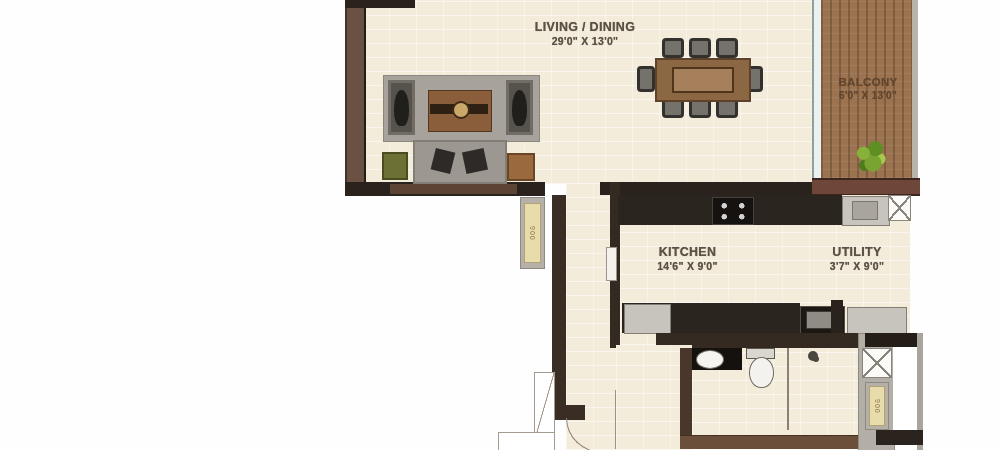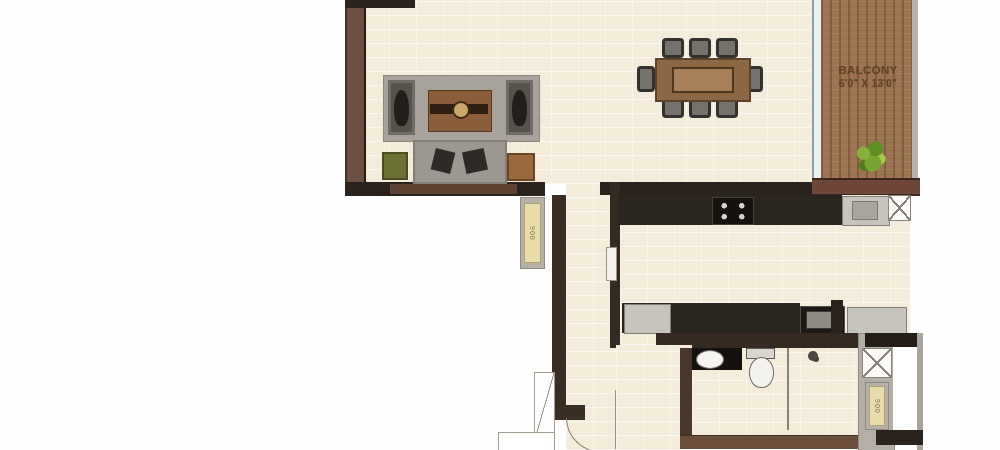--- a/index.html
+++ b/index.html
@@ -43,20 +43,24 @@
 <body>
 
 <div id="canvas">
 
   <div class="abs tile-floor" style="left:362px;top:0;width:450px;height:184px;"></div>
   <div class="abs wall-brown" style="left:345px;top:0;width:17px;height:196px;"></div>
   <div class="abs wall-dark" style="left:345px;top:0;width:70px;height:8px;"></div>
   <div class="abs wall-dark" style="left:345px;top:182px;width:200px;height:14px;"></div>
   <div class="abs wall-mid" style="left:390px;top:184px;width:127px;height:10px;"></div>
 
+  <div class="abs room-label" style="left:505px;top:20px;width:160px;">
+    <span class="nm">LIVING / DINING</span>
+    <span class="size">29'0" X 13'0"</span>
+  </div>
 
   <div class="abs" style="left:383px;top:75px;width:155px;height:65px;background:#a7a39c;border:1px solid #8c877e;"></div>
   <div class="abs" style="left:388px;top:80px;width:27px;height:55px;background:#56524c;box-shadow:inset 0 0 0 3px #716c65;"></div>
   <div class="abs" style="left:394px;top:90px;width:15px;height:36px;background:#211f1c;border-radius:50% 50% 40% 40%;"></div>
   <div class="abs" style="left:506px;top:80px;width:27px;height:55px;background:#56524c;box-shadow:inset 0 0 0 3px #716c65;"></div>
   <div class="abs" style="left:512px;top:90px;width:15px;height:36px;background:#211f1c;border-radius:50% 50% 40% 40%;"></div>
   <div class="abs" style="left:428px;top:90px;width:62px;height:40px;background:#8a5e3b;border:1px solid #53371f;"></div>
   <div class="abs" style="left:430px;top:104px;width:58px;height:10px;background:#2e2013;"></div>
   <div class="abs" style="left:452px;top:101px;width:14px;height:14px;background:#c9a86a;border:2px solid #3c2a16;border-radius:50%;"></div>
   <div class="abs" style="left:413px;top:140px;width:90px;height:40px;background:#9c9891;border:2px solid #827d75;"></div>
@@ -71,21 +75,21 @@
   <div class="abs chair" style="left:662px;top:98px;width:22px;height:20px;"></div>
   <div class="abs chair" style="left:689px;top:98px;width:22px;height:20px;"></div>
   <div class="abs chair" style="left:716px;top:98px;width:22px;height:20px;"></div>
   <div class="abs chair" style="left:637px;top:66px;width:18px;height:26px;"></div>
   <div class="abs chair" style="left:745px;top:66px;width:18px;height:26px;"></div>
   <div class="abs" style="left:655px;top:58px;width:92px;height:40px;background:#8c6744;border:2px solid #5e4128;"></div>
   <div class="abs" style="left:672px;top:67px;width:58px;height:22px;background:#a5805a;border:2px solid #4e351c;"></div>
 
   <div class="abs" style="left:812px;top:0;width:9px;height:178px;background:rgba(219,227,227,.55);border-left:2px solid #8fa0a0;border-right:2px solid #8fa0a0;"></div>
   <div class="abs wood-floor" style="left:821px;top:0;width:91px;height:178px;"></div>
-  <div class="abs room-label balcony-label" style="left:822px;top:64px;width:92px;">
+  <div class="abs room-label balcony-label" style="left:822px;top:76px;width:92px;">
     <span class="nm" style="font-size:11.5px;">BALCONY</span>
     <span class="size" style="font-size:10px;">6'0" X 13'0"</span>
   </div>
   <div class="abs" style="left:852px;top:138px;width:38px;height:38px;background:
      radial-gradient(circle at 30% 40%,#86b23a 0 6px,transparent 7px),
      radial-gradient(circle at 62% 28%,#5d8f22 0 7px,transparent 8px),
      radial-gradient(circle at 55% 66%,#7aa431 0 8px,transparent 9px),
      radial-gradient(circle at 33% 72%,#4e7c1d 0 5px,transparent 6px),
      radial-gradient(circle at 74% 55%,#a8c84e 0 5px,transparent 6px);"></div>
   <div class="abs" style="left:912px;top:0;width:6px;height:192px;background:#b8b3ab;"></div>
@@ -116,20 +120,28 @@
   <div class="abs" style="left:852px;top:201px;width:24px;height:17px;background:#a9a59e;border:1px solid #7c776e;"></div>
   <div class="abs x-box" style="left:888px;top:195px;width:21px;height:24px;"></div>
 
   <div class="abs" style="left:622px;top:303px;width:178px;height:30px;background:#2b2520;"></div>
   <div class="abs gray-box" style="left:624px;top:304px;width:45px;height:28px;"></div>
   <div class="abs" style="left:800px;top:306px;width:43px;height:27px;background:#1c1814;border:1px solid #55504a;"></div>
   <div class="abs" style="left:806px;top:311px;width:30px;height:16px;background:#8f8b85;border:1px solid #3c3833;"></div>
   <div class="abs gray-box" style="left:847px;top:307px;width:58px;height:29px;"></div>
   <div class="abs" style="left:831px;top:300px;width:12px;height:33px;background:#2a231d;"></div>
 
+  <div class="abs room-label" style="left:630px;top:245px;width:115px;">
+    <span class="nm">KITCHEN</span>
+    <span class="size">14'6" X 9'0"</span>
+  </div>
+  <div class="abs room-label" style="left:818px;top:245px;width:78px;">
+    <span class="nm">UTILITY</span>
+    <span class="size">3'7" X 9'0"</span>
+  </div>
 
   <div class="abs" style="left:610px;top:333px;width:8px;height:15px;background:#352a22;"></div>
   <div class="abs" style="left:656px;top:333px;width:256px;height:15px;background:#352a22;"></div>
   <div class="abs arc" style="left:617px;top:346px;width:38px;height:46px;border-right:1.5px solid #8d8174;border-bottom:1.5px solid #8d8174;border-bottom-right-radius:100% 100%;"></div>
   <div class="abs" style="left:615px;top:390px;width:8px;height:57px;background:#e3d6c2;border:1px solid #9a9287;"></div>
 
   <div class="abs tile-floor" style="left:616px;top:345px;width:76px;height:105px;"></div>
   <div class="abs tile-floor" style="left:692px;top:348px;width:168px;height:89px;"></div>
   <div class="abs" style="left:680px;top:348px;width:12px;height:97px;background:#4a372b;"></div>
   <div class="abs" style="left:692px;top:348px;width:50px;height:22px;background:#14110e;"></div>

